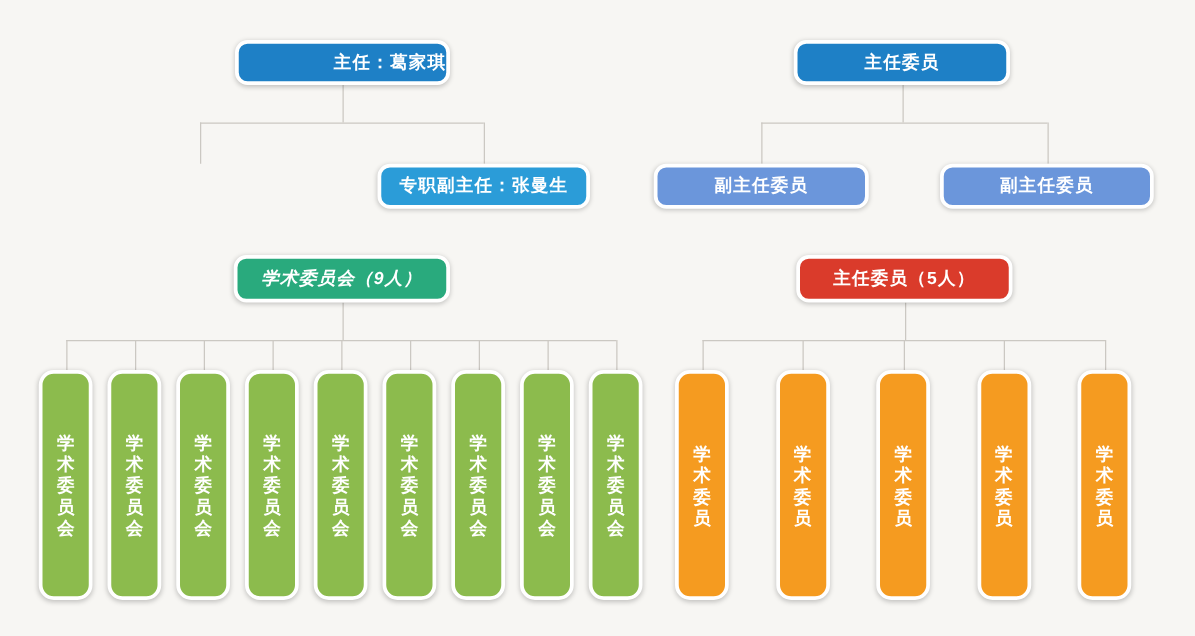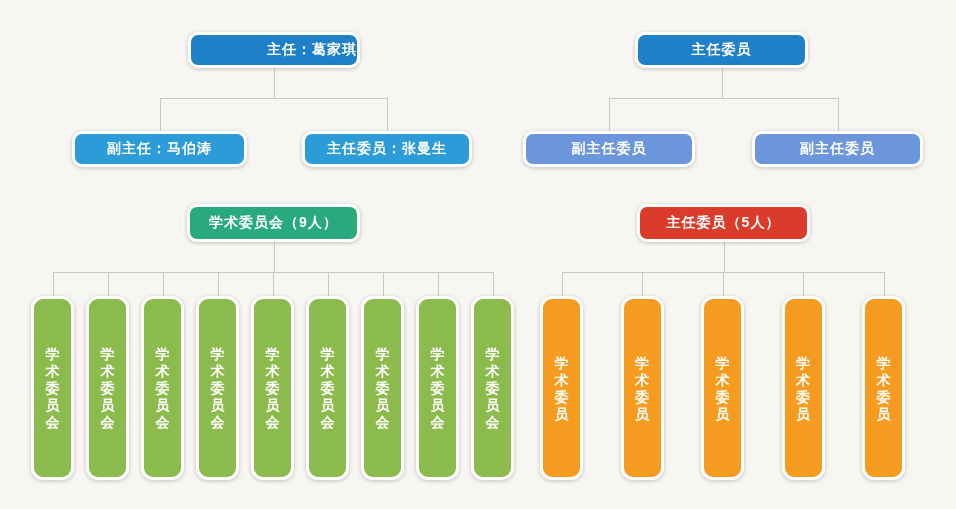--- a/index.html
+++ b/index.html
@@ -34,21 +34,21 @@
     font-weight: bold;
     font-size: 14px;
     letter-spacing: 1px;
     white-space: nowrap;
   }
 
   
   #a-root { left: 188px; top: 32px;  width: 172px; height: 36px; }
   #a-dep1 { left: 72px;  top: 131px; width: 175px; height: 36px; }
   #a-dep2 { left: 302px; top: 131px; width: 170px; height: 36px; }
-  #a-comm { left: 187px; top: 204px; width: 173px; height: 38px; }
+  #a-comm { left: 187px; top: 204px; width: 173px; height: 38px; font-style: italic; }
 
   
   #b-root { left: 635px; top: 32px;  width: 173px; height: 36px; }
   #b-dep1 { left: 523px; top: 131px; width: 172px; height: 36px; }
   #b-dep2 { left: 752px; top: 131px; width: 171px; height: 36px; }
   #b-comm { left: 637px; top: 204px; width: 173px; height: 38px; }
 
   
   .cols {
     position: absolute;
@@ -112,25 +112,22 @@
       <div class="cline" style="left: 561.5px; top: 272px; width: 1px; height: 24px;"></div>
       <div class="cline" style="left: 642px; top: 272px; width: 1px; height: 24px;"></div>
       <div class="cline" style="left: 722.5px; top: 272px; width: 1px; height: 24px;"></div>
       <div class="cline" style="left: 803px; top: 272px; width: 1px; height: 24px;"></div>
       <div class="cline" style="left: 883.5px; top: 272px; width: 1px; height: 24px;"></div>
     </div>
 
   <div class="node" id="a-root" style="background: rgb(30, 128, 198); justify-content: flex-end;">
     <span>主任：葛家琪</span>
   </div>
-  <div class="node" id="a-dep1" style="background: rgb(43, 156, 216);">
-    <span>副主任：马伯涛</span>
-  </div>
   <div class="node" id="a-dep2" style="background: rgb(43, 156, 216);">
-    <span>主任委员：张曼生</span>
+    <span>专职副主任：张曼生</span>
   </div>
   <div class="node" id="a-comm" style="background: rgb(41, 170, 125);">
     <span>学术委员会（9人）</span>
   </div>
   <div class="cols" id="a-cols">
       <div class="member-col" style="background: rgb(140, 187, 77);">
         <div class="vtext">
           <span>学</span>
           <span>术</span>
           <span>委</span>

